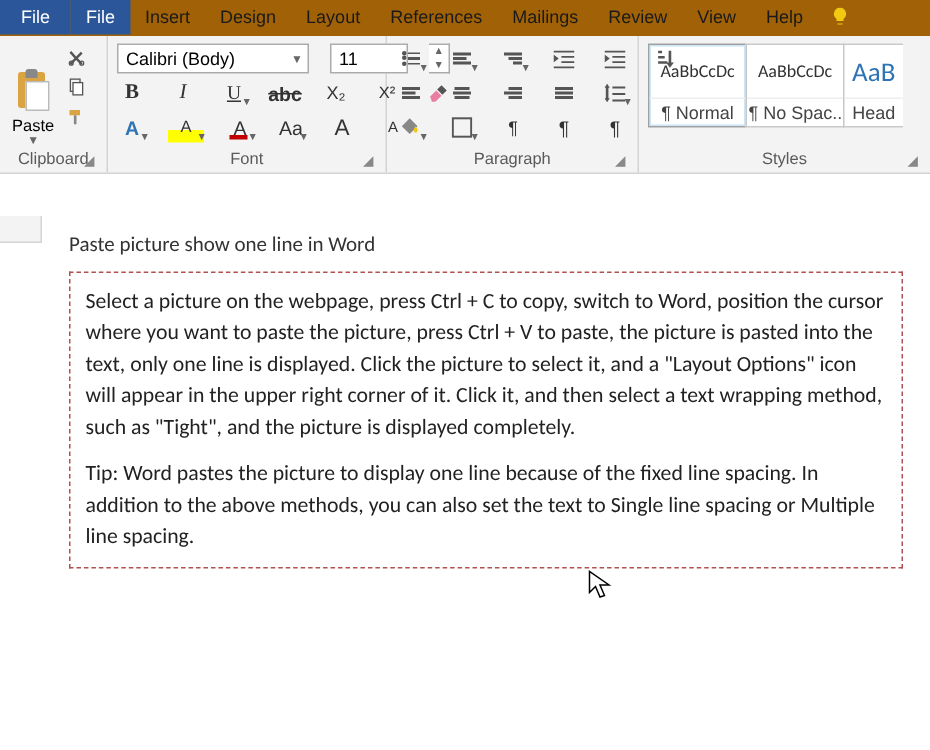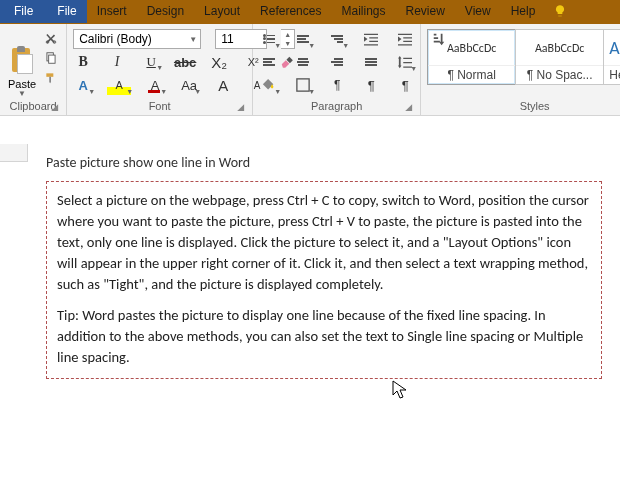--- a/index.html
+++ b/index.html
@@ -39,33 +39,33 @@
 .font-name { width: 128px; }
 .font-size { width: 52px; }
 .step-btns { display: flex; flex-direction: column; border: 1px solid #ababab; border-left: none; height: 20px; width: 14px; background: #fff; }
 .step-btns span { flex: 1; font-size: 7px; text-align: center; line-height: 9px; color: #666; cursor: pointer; }
 .rb { width: 20px; height: 20px; display: flex; align-items: center; justify-content: center; cursor: pointer; font-size: 13px; color: #333; position: relative; }
 .rb .dd { font-size: 7px; color: #666; position: absolute; right: -2px; bottom: 0; }
 .rb.bold { font-weight: bold; font-family: "Times New Roman", serif; font-size: 14px; }
 .rb.italic { font-style: italic; font-family: "Times New Roman", serif; font-size: 14px; }
 .rb.under { text-decoration: underline; font-family: "Times New Roman", serif; }
 .rb.strike { text-decoration: line-through; font-weight: bold; }
-.rb.sub { font-size: 15px; }
+.rb.sub { font-size: 12px; }
 .rb.sup { font-size: 11px; }
 .rb.eraser svg { width: 14px; height: 14px; }
 .rb.hl { background: linear-gradient(#f3f3f3 60%, #ffff00 60%); width: 24px; }
 .rb.fcolor .bar { position: absolute; bottom: 2px; left: 3px; width: 12px; height: 3px; background: #c00000; }
 
 
 .para-rows { display: flex; flex-direction: column; gap: 3px; padding-top: 3px; }
 .rb svg { width: 14px; height: 14px; }
 
 
 .styles-body { display: flex; align-items: flex-start; padding-top: 3px; gap: 0; }
-.style-item { width: 89px; height: 56px; border: 1px solid #c8c8c8; background: #fff; display: flex; flex-direction: column; cursor: pointer; margin-right: -1px; }
+.style-item { width: 66px; height: 56px; border: 1px solid #c8c8c8; background: #fff; display: flex; flex-direction: column; cursor: pointer; margin-right: -1px; }
 .style-item.sel { border: 1px solid #a0a0a0; box-shadow: inset 0 0 0 1px #cde6f7; }
 .style-prev { flex: 1; display: flex; align-items: center; justify-content: center; font-family: Calibri, sans-serif; color: #333; overflow: hidden; padding: 2px; }
 .style-prev.h1 { color: #2e74b5; font-size: 18px; }
 .style-name { font-size: 12px; text-align: center; padding: 2px 1px; border-top: 1px solid #eee; white-space: nowrap; overflow: hidden; color: #444; }
 
 
 .doc-area { background: #fff; padding: 0; position: relative; height: calc(500px - 24px - 92px); }
 .ruler-corner { position: absolute; left: 0; top: 0; width: 28px; height: 18px; background: #f3f3f3; border-right: 1px solid #d4d4d4; border-bottom: 1px solid #d4d4d4; }
 .page { margin: 28px 0 0 28px; padding: 10px 18px; }
 .doc-title { font-family: Calibri, sans-serif; font-size: 14px; color: #333; font-weight: 400; margin-bottom: 10px; }

